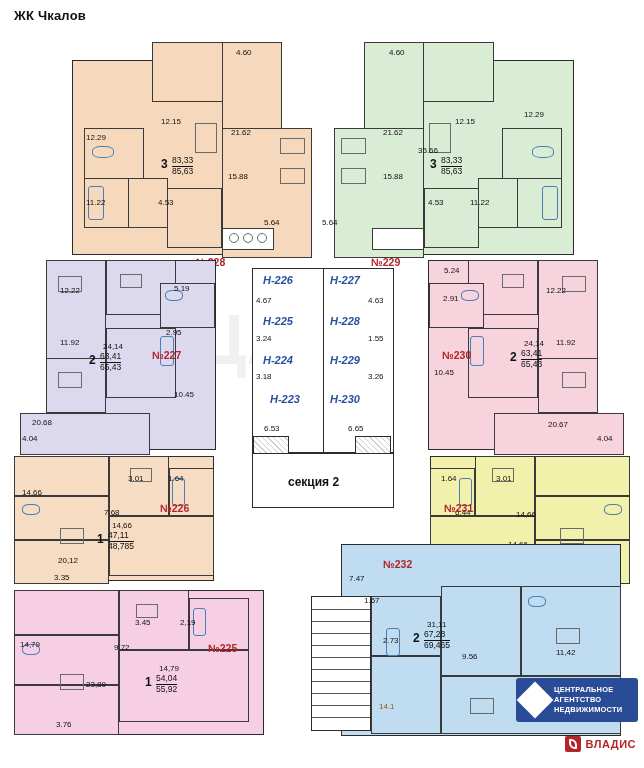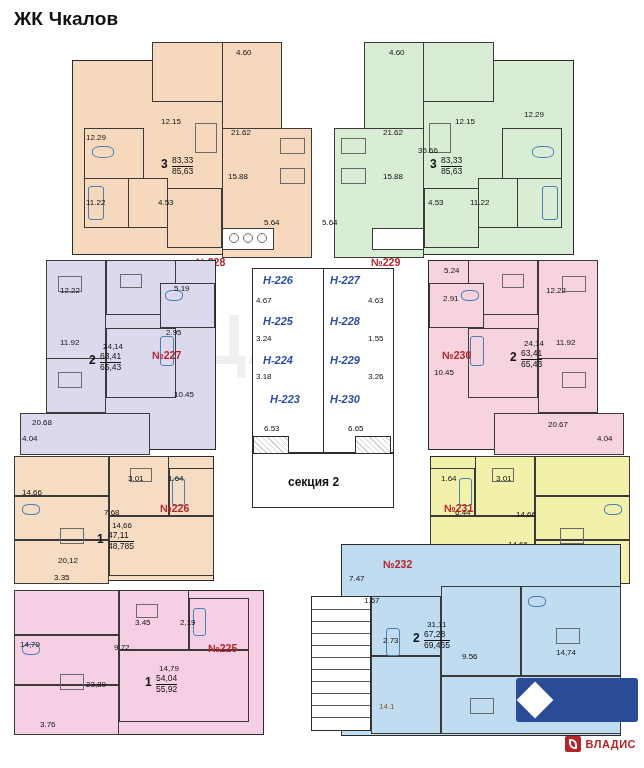--- a/index.html
+++ b/index.html
@@ -1,18 +1,18 @@
 <!DOCTYPE html>
 <html><head>
 <meta charset="utf-8">
 <style>
   html,body{margin:0;padding:0;background:#ffffff;}
   body{width:644px;height:768px;position:relative;font-family:"Liberation Sans",sans-serif;color:#1a1a1a;overflow:hidden;}
   #root{position:relative;width:644px;height:768px;}
-  .title{position:absolute;left:14px;top:8px;font-size:19px;font-weight:bold;color:#111;letter-spacing:.2px;}
+  .title{position:absolute;left:14px;top:8px;font-size:13px;font-weight:bold;color:#111;letter-spacing:.2px;}
   .plan{position:absolute;left:0;top:28px;width:509px;height:740px;}
   .unit{position:absolute;box-sizing:border-box;border:1px solid #2b2b2b;}
   .rm{position:absolute;box-sizing:border-box;border:1px solid #3a3a3a;}
   .dim{position:absolute;font-size:8px;color:#111;white-space:nowrap;}
   .apt{position:absolute;font-size:10.5px;font-weight:bold;color:#b3252b;white-space:nowrap;}
   .areaBox{position:absolute;font-size:8.5px;line-height:9.5px;color:#111;white-space:nowrap;text-align:left;}
   .areaBox .rooms{position:absolute;left:-11px;top:4px;font-size:12px;font-weight:bold;color:#111;}
   .areaBox .a1{display:block;border-bottom:1px solid #111;}
   .areaBox .a2{display:block;}
   .corr{position:absolute;box-sizing:border-box;border:1px solid #2b2b2b;background:#ffffff;}
@@ -249,21 +249,21 @@
     <div class="rm" style="left:14px;top:657px;width:105px;height:50px;background:#f7cfe4;"></div>
     <div class="sink" style="left:22px;top:616px;width:18px;height:11px;"></div>
     <div class="bath" style="left:193px;top:580px;width:13px;height:28px;"></div>
     <div class="fx" style="left:60px;top:646px;width:24px;height:16px;"></div>
     <div class="fx" style="left:136px;top:576px;width:22px;height:14px;"></div>
     <div class="dim" style="left:20px;top:612px;">14,79</div>
     <div class="dim" style="left:135px;top:590px;">3.45</div>
     <div class="dim" style="left:180px;top:590px;">2,19</div>
     <div class="dim" style="left:114px;top:615px;">9.72</div>
     <div class="dim" style="left:86px;top:652px;">23,89</div>
-    <div class="dim" style="left:40px;top:692px;">3.76</div>
+    <div class="dim" style="left:56px;top:692px;">3.76</div>
     <div class="dim" style="left:159px;top:636px;">14,79</div>
     <div class="areaBox" style="left:156px;top:646px;">
       <span class="rooms">1</span>
       <span class="a1">54,04</span>
       <span class="a2">55,92</span>
     </div>
     <div class="apt" style="left:208px;top:614px;">№225</div>
 
     <div class="unit" style="left:341px;top:516px;width:280px;height:192px;background:#bfdcf0;"></div>
     <div class="stair" style="left:311px;top:568px;width:60px;height:135px;">
@@ -284,32 +284,37 @@
     <div class="rm" style="left:441px;top:648px;width:180px;height:58px;background:#bfdcf0;"></div>
     <div class="rm" style="left:371px;top:628px;width:70px;height:78px;background:#bfdcf0;"></div>
     <div class="bath" style="left:386px;top:600px;width:14px;height:28px;"></div>
     <div class="sink" style="left:528px;top:568px;width:18px;height:11px;"></div>
     <div class="fx" style="left:556px;top:600px;width:24px;height:16px;"></div>
     <div class="fx" style="left:470px;top:670px;width:24px;height:16px;"></div>
     <div class="dim" style="left:349px;top:546px;">7.47</div>
     <div class="dim" style="left:364px;top:568px;">1.67</div>
     <div class="dim" style="left:383px;top:608px;">2.73</div>
     <div class="dim" style="left:462px;top:624px;">9.56</div>
-    <div class="dim" style="left:556px;top:620px;">14,74</div>
+    <div class="dim" style="left:556px;top:620px;">11,42</div>
     <div class="dim" style="left:379px;top:674px;color:#8a5a22;">14.1</div>
     <div class="dim" style="left:427px;top:592px;">31,11</div>
     <div class="areaBox" style="left:424px;top:602px;">
       <span class="rooms">2</span>
       <span class="a1">67,28</span>
       <span class="a2">69,465</span>
     </div>
     <div class="apt" style="left:383px;top:530px;">№232</div>
 
   </div>
 
   <div class="logo">
     <div class="dia"></div>
+    <div class="lt">
+      <div>ЦЕНТРАЛЬНОЕ</div>
+      <div>АГЕНТСТВО</div>
+      <div>НЕДВИЖИМОСТИ</div>
+    </div>
   </div>
   <div class="vladis">
     <div class="vsq"></div>
     <div class="vtxt">ВЛАДИС</div>
   </div>
 </div>
 
 </body></html>

